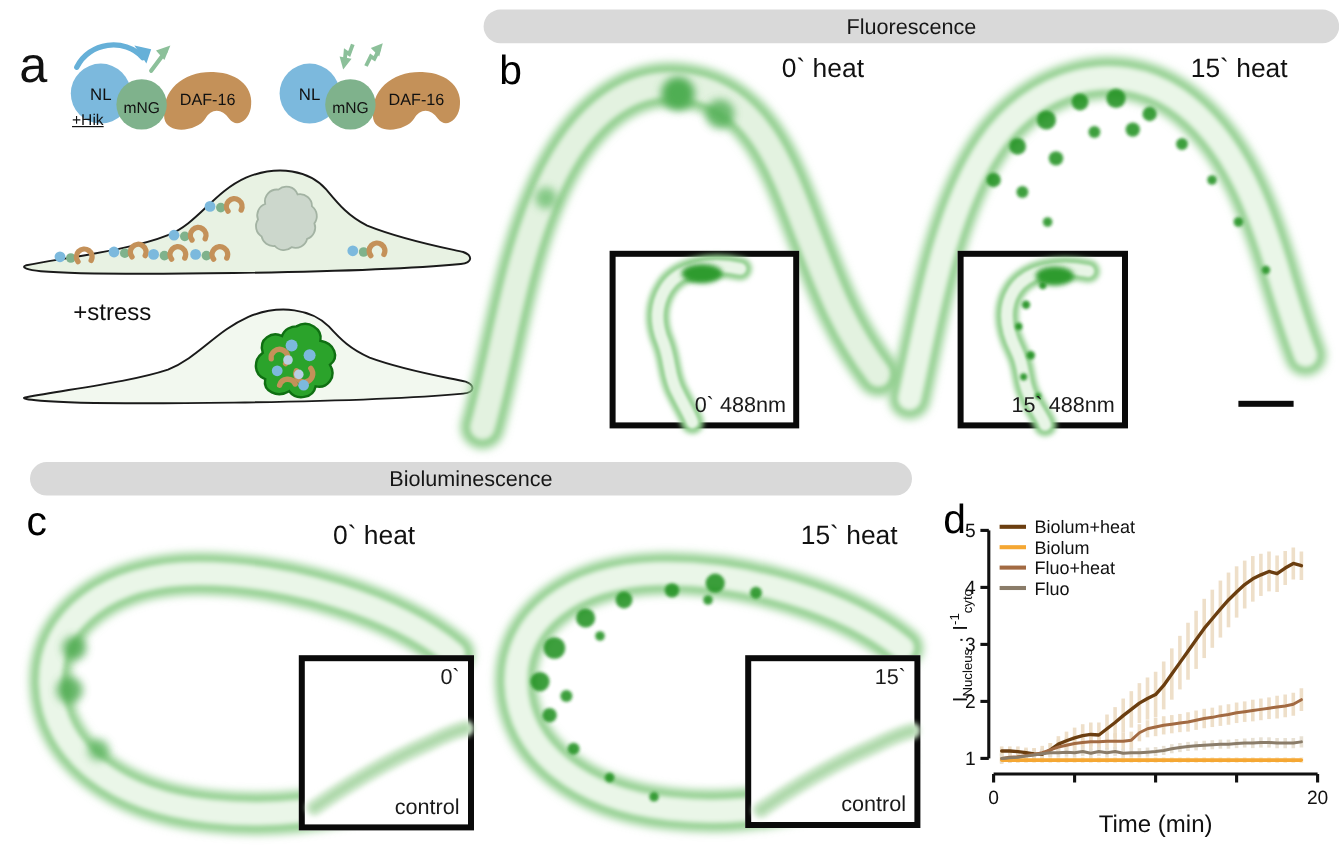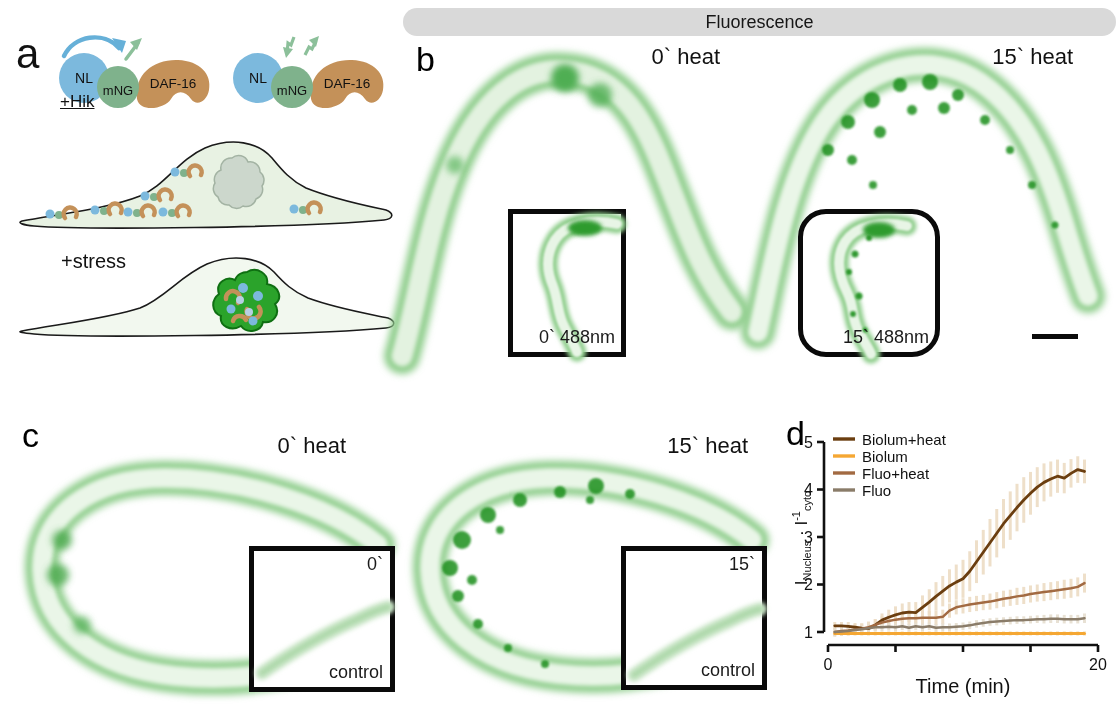--- a/index.html
+++ b/index.html
@@ -175,48 +175,49 @@
           <circle cx="590" cy="500" r="4"></circle>
         <circle cx="472" cy="580" r="5"></circle>
           <circle cx="500" cy="530" r="4"></circle>
       </g>
     </g>
 
     <rect x="1032" y="334" width="46" height="5" fill="#0a0a0a"></rect>
   </svg>
 
   <div class="hdr" style="left:403px;top:8px;width:713px;">Fluorescence</div>
+  <div class="hdr" style="left:25px;top:385px;width:735px;">Bioluminescence</div>
 
   <div class="t z5" style="left:16px;top:30px;font-size:42px;">a</div>
   <div class="t panel-letter z5" style="left:416px;top:40px;">b</div>
   <div class="t panel-letter z5" style="left:22px;top:416px;">c</div>
   <div class="t panel-letter z5" style="left:786px;top:414px;">d</div>
 
   <div class="ct z5" style="left:84px;top:78px;font-size:14px;">NL</div>
   <div class="ct z5" style="left:118px;top:90px;font-size:13px;">mNG</div>
   <div class="ct z5" style="left:173px;top:83px;font-size:13.5px;">DAF-16</div>
-  <div class="t z5" style="left:60px;top:92px;font-size:17px;text-decoration:underline;">+Hik</div>
+  <div class="t z5" style="left:60px;top:92px;font-size:13px;text-decoration:underline;">+Hik</div>
   <div class="ct z5" style="left:258px;top:78px;font-size:14px;">NL</div>
   <div class="ct z5" style="left:292px;top:90px;font-size:13px;">mNG</div>
   <div class="ct z5" style="left:347px;top:83px;font-size:13.5px;">DAF-16</div>
   <div class="t z5" style="left:22px;top:250px;font-size:20px;margin-left:39px;">+stress</div>
 
   <div class="t z5" style="right:396px;top:44px;font-size:22px;">0` heat</div>
   <div class="t z5" style="right:43px;top:44px;font-size:22px;">15` heat</div>
 
-  <div class="inset" style="left:508px;top:209px;width:118px;height:148px;">
+  <div class="inset" style="left:508px;top:209px;width:158px;height:148px;">
     <svg width="132" height="138" viewBox="0 0 132 138">
       <path d="M104 10 C78 4 52 10 42 26 C32 42 34 58 40 72 C46 88 44 100 52 114 C58 126 62 132 64 138" fill="none" stroke="#8fce8c" stroke-width="19" stroke-linecap="round" filter="url(#b2)"></path>
       <path d="M104 10 C78 4 52 10 42 26 C32 42 34 58 40 72 C46 88 44 100 52 114 C58 126 62 132 64 138" fill="none" stroke="#e8f5e6" stroke-width="10" stroke-linecap="round" filter="url(#b1)"></path>
       <ellipse cx="72" cy="14" rx="17" ry="8" fill="#2f9b2f" filter="url(#b2)"></ellipse>
     </svg>
     <div class="inset-label" style="right:6px;bottom:4px;">0` 488nm</div>
   </div>
 
-  <div class="inset" style="left:798px;top:209px;width:142px;height:148px;border-radius:28px;">
+  <div class="inset" style="left:798px;top:209px;width:142px;height:148px;">
     <svg width="132" height="138" viewBox="0 0 132 138">
       <path d="M104 12 C78 6 52 12 42 28 C32 44 36 62 44 78 C52 94 48 104 56 118 C62 130 66 134 68 140" fill="none" stroke="#8fce8c" stroke-width="19" stroke-linecap="round" filter="url(#b2)"></path>
       <path d="M104 12 C78 6 52 12 42 28 C32 44 36 62 44 78 C52 94 48 104 56 118 C62 130 66 134 68 140" fill="none" stroke="#e8f5e6" stroke-width="10" stroke-linecap="round" filter="url(#b1)"></path>
       <ellipse cx="76" cy="16" rx="16" ry="8" fill="#2f9b2f" filter="url(#b2)"></ellipse>
       <g fill="#1f8f1f" opacity="0.9" filter="url(#b1)">
         <circle cx="52" cy="40" r="3.5"></circle>
           <circle cx="46" cy="58" r="3"></circle>
           <circle cx="56" cy="82" r="3.5"></circle>
         <circle cx="50" cy="100" r="3"></circle>
           <circle cx="62" cy="116" r="2.5"></circle>

